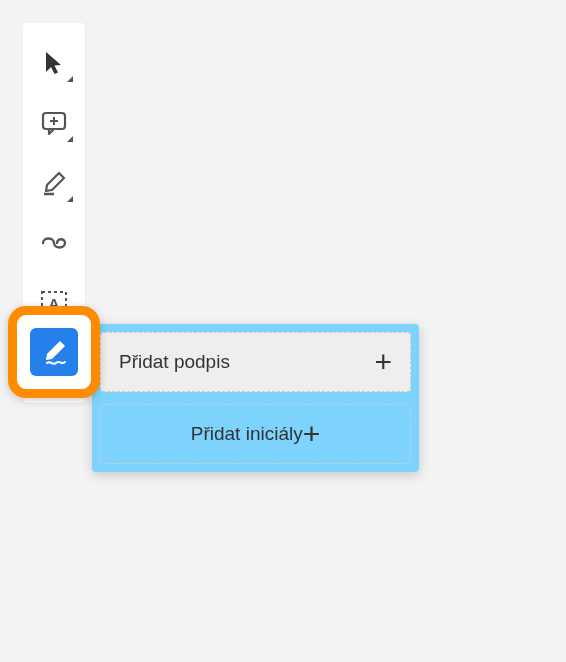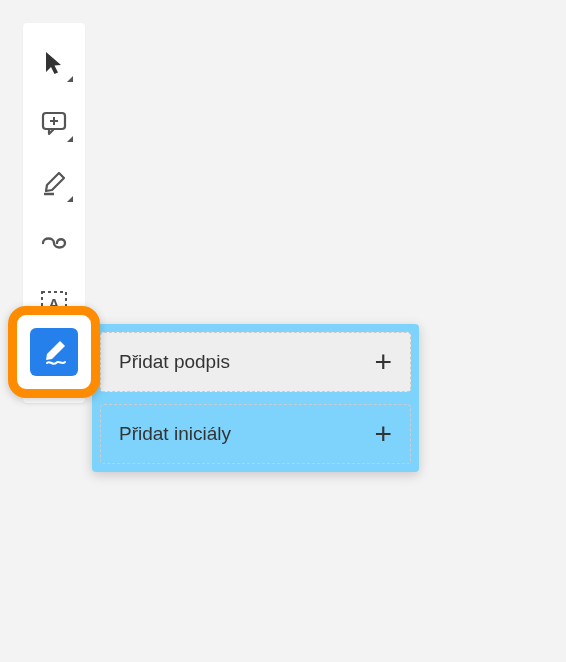--- a/index.html
+++ b/index.html
@@ -86,21 +86,21 @@
     justify-content: space-between;
     height: 60px;
     padding: 0 18px;
     border: 1px dashed #ccc;
     border-radius: 4px;
     cursor: pointer;
     color: #333;
     font-size: 19px;
   }
   .popup-row.active { background: #eee; }
-  .popup-row + .popup-row { margin-top: 12px; }
+  .popup-row + .popup-row { margin-top: 12px; justify-content: center; }
   .plus {
     font-size: 30px;
     line-height: 1;
     font-weight: 300;
     color: #333;
   }
 </style>
 </head>
 <body>
 

